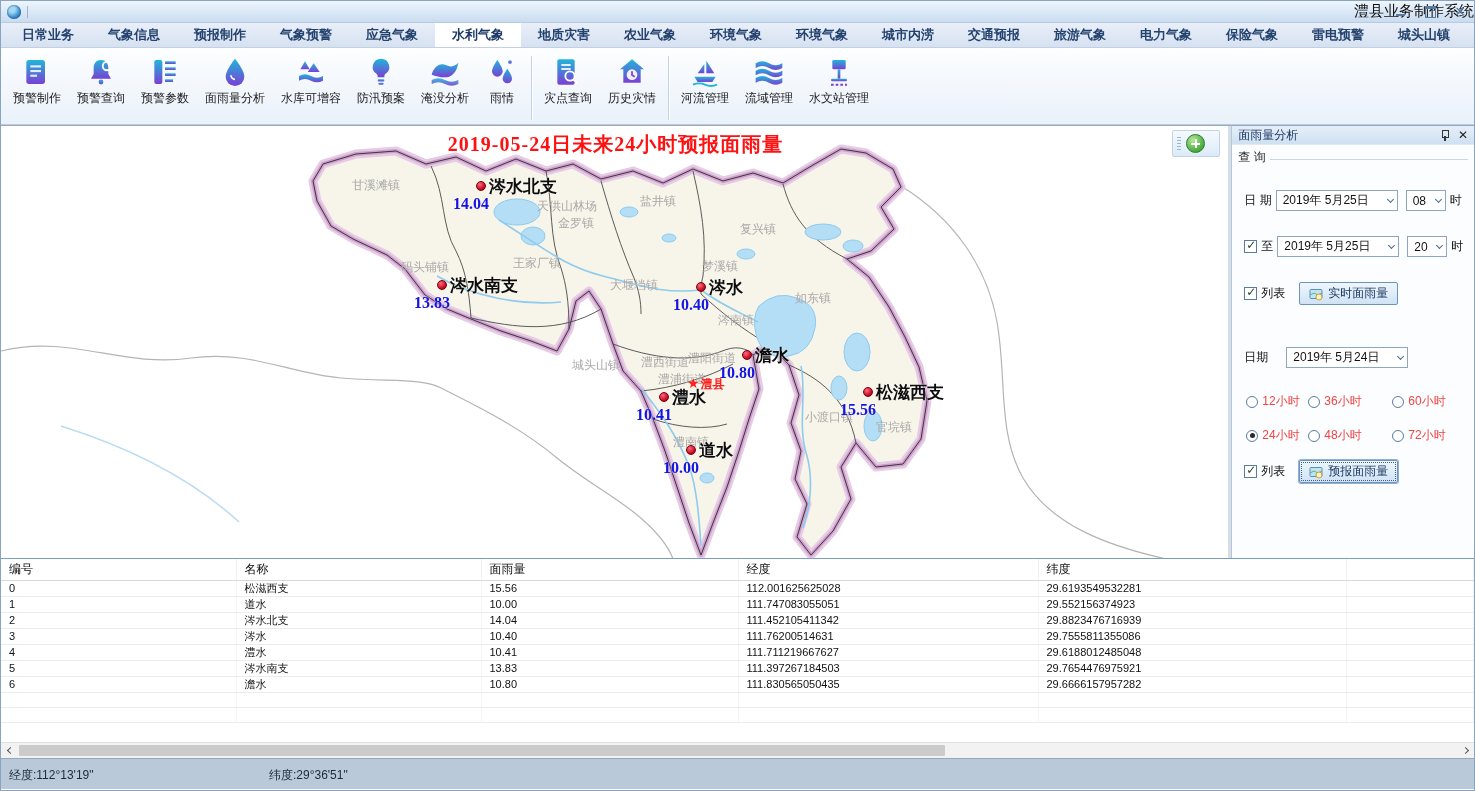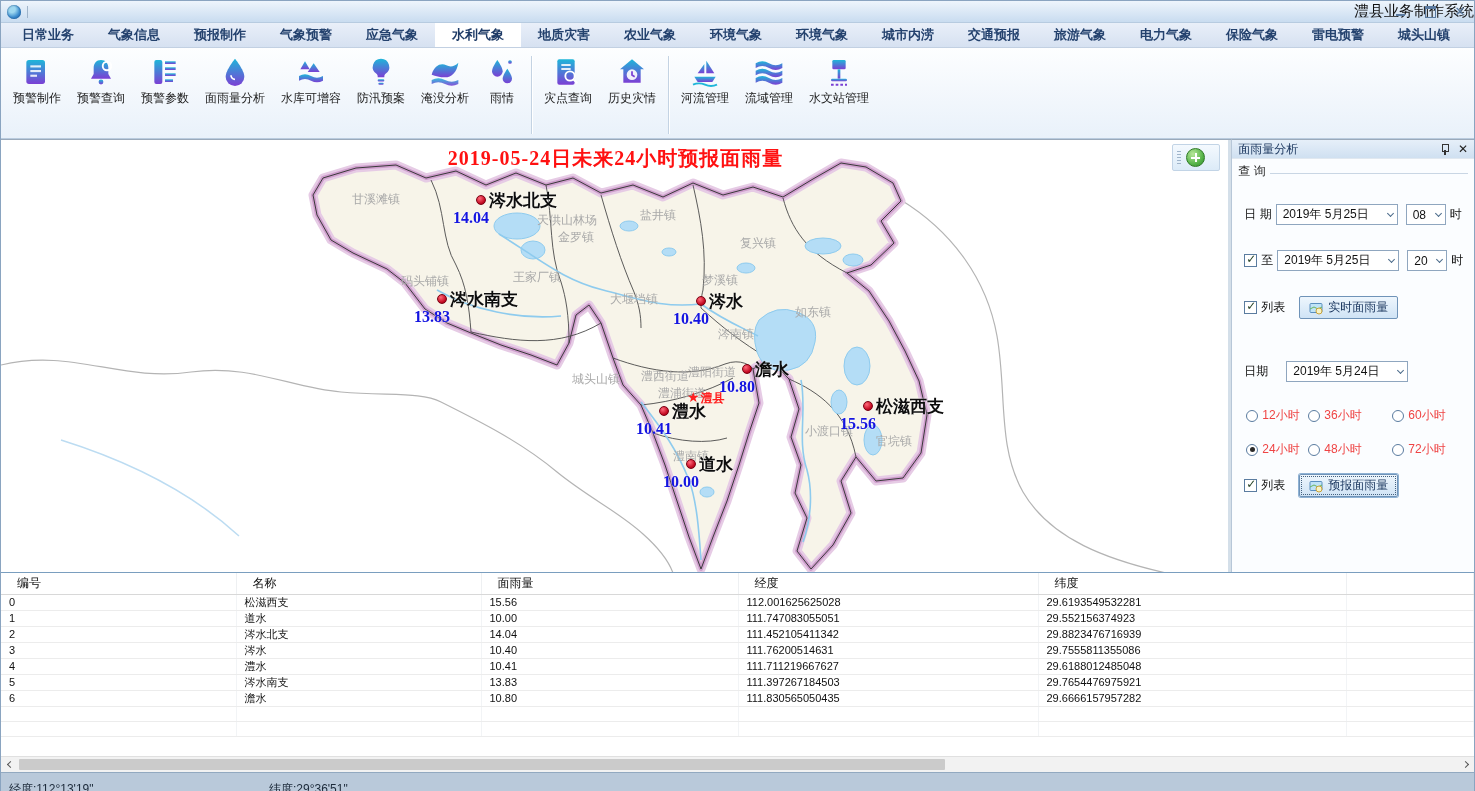--- a/index.html
+++ b/index.html
@@ -27,21 +27,21 @@
   .wc-close::after { content:"\2715"; }
 
   
   .menubar { height:25px; background:linear-gradient(#e9eff9,#d6e1f1);
     border-bottom:1px solid #c2d0e2; display:flex; align-items:stretch; padding-left:4px; }
   .menu-item { display:flex; align-items:center; padding:0 17px; font-size:13px;
     color:#24426e; font-weight:bold; cursor:default; white-space:nowrap; }
   .menu-item.active { background:#fff; color:#1d3least; color:#1d3a66; }
 
   
-  .toolbar { height:91px; background:linear-gradient(#fdfeff,#e9f1fa);
+  .toolbar { height:77px; background:linear-gradient(#fdfeff,#e9f1fa);
     border-bottom:1px solid #b9cbde; display:flex; align-items:flex-start; padding:4px 2px 0 4px; }
   .tool-item { display:flex; flex-direction:column; align-items:center; gap:2px;
     padding:4px 8px 2px; cursor:default; }
   .tool-item svg { width:34px; height:32px; }
   .tool-label { font-size:12px; color:#1b1b1b; white-space:nowrap; }
   .tb-group-sep { width:1px; align-self:stretch; margin:4px 4px; background:#c4d3e3;
     box-shadow:1px 0 0 #fff; }
 
   
   .main { height:433px; display:flex; }
@@ -127,21 +127,21 @@
   .gap-big { margin-top:42px; }
 
   
   .output { height:184px; border-top:1px solid #7a9ebf; display:flex; flex-direction:column;
     background:#fff; }
   .output-titlebar { height:18px; background:linear-gradient(#cadef2,#a9c7e5);
     display:flex; align-items:center; padding:0 6px; font-size:12px; color:#0d0d0d; }
   .table-wrap { flex:1; overflow:hidden; }
   table.out { border-collapse:collapse; width:100%; table-layout:fixed; font-size:11px; }
   table.out th { text-align:left; font-weight:normal; font-size:12px; color:#0d0d0d;
-    height:21px; padding:0 16px; border-bottom:1px solid #d8d8d8; border-right:1px solid #eef0f2;
+    height:21px; padding:0 8px; border-bottom:1px solid #d8d8d8; border-right:1px solid #eef0f2;
     background:#fff; }
   table.out td { height:15px; padding:0 8px; color:#111; border-bottom:1px solid #ececec;
     border-right:1px solid #f2f4f6; white-space:nowrap; overflow:hidden; }
 
   
   .hscroll { height:16px; background:#f2f2f2; border-top:1px solid #e0e0e0; position:relative; }
   .hs-arrow { position:absolute; top:0; width:16px; height:15px; display:flex;
     align-items:center; justify-content:center; cursor:pointer; }
   .hs-left { left:0; } .hs-right { right:0; }
   .hs-arrow span { width:5px; height:5px; border:solid #555; border-width:0 0 1.5px 1.5px; }

